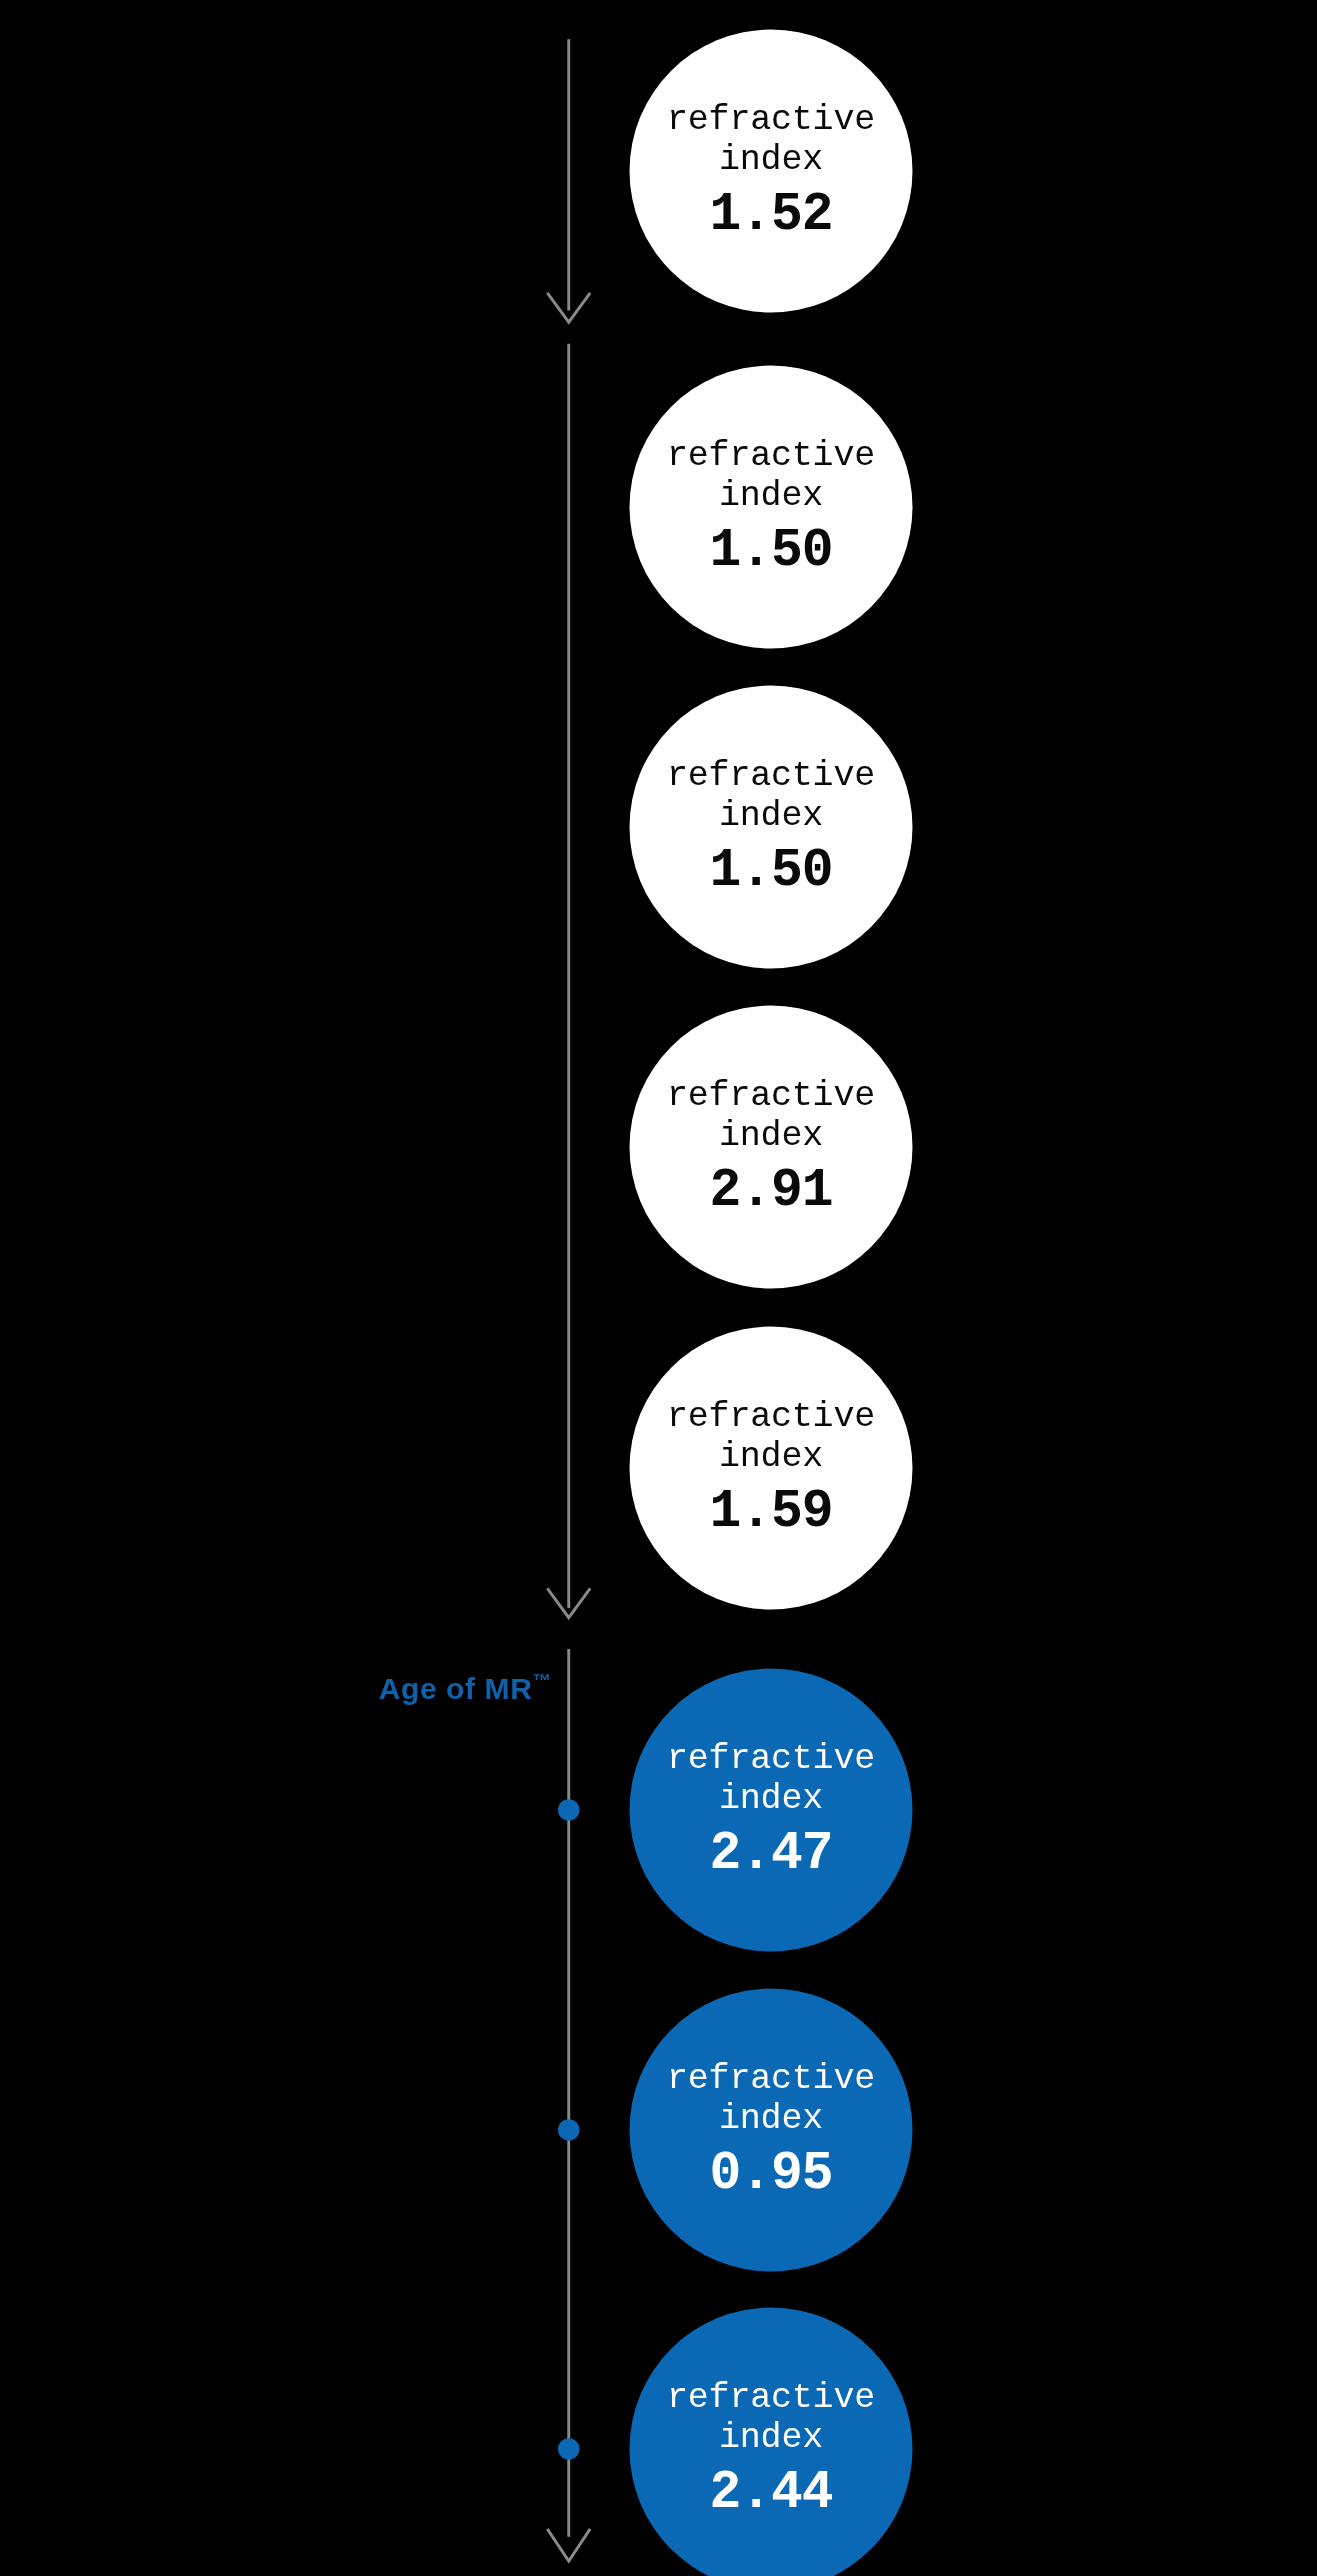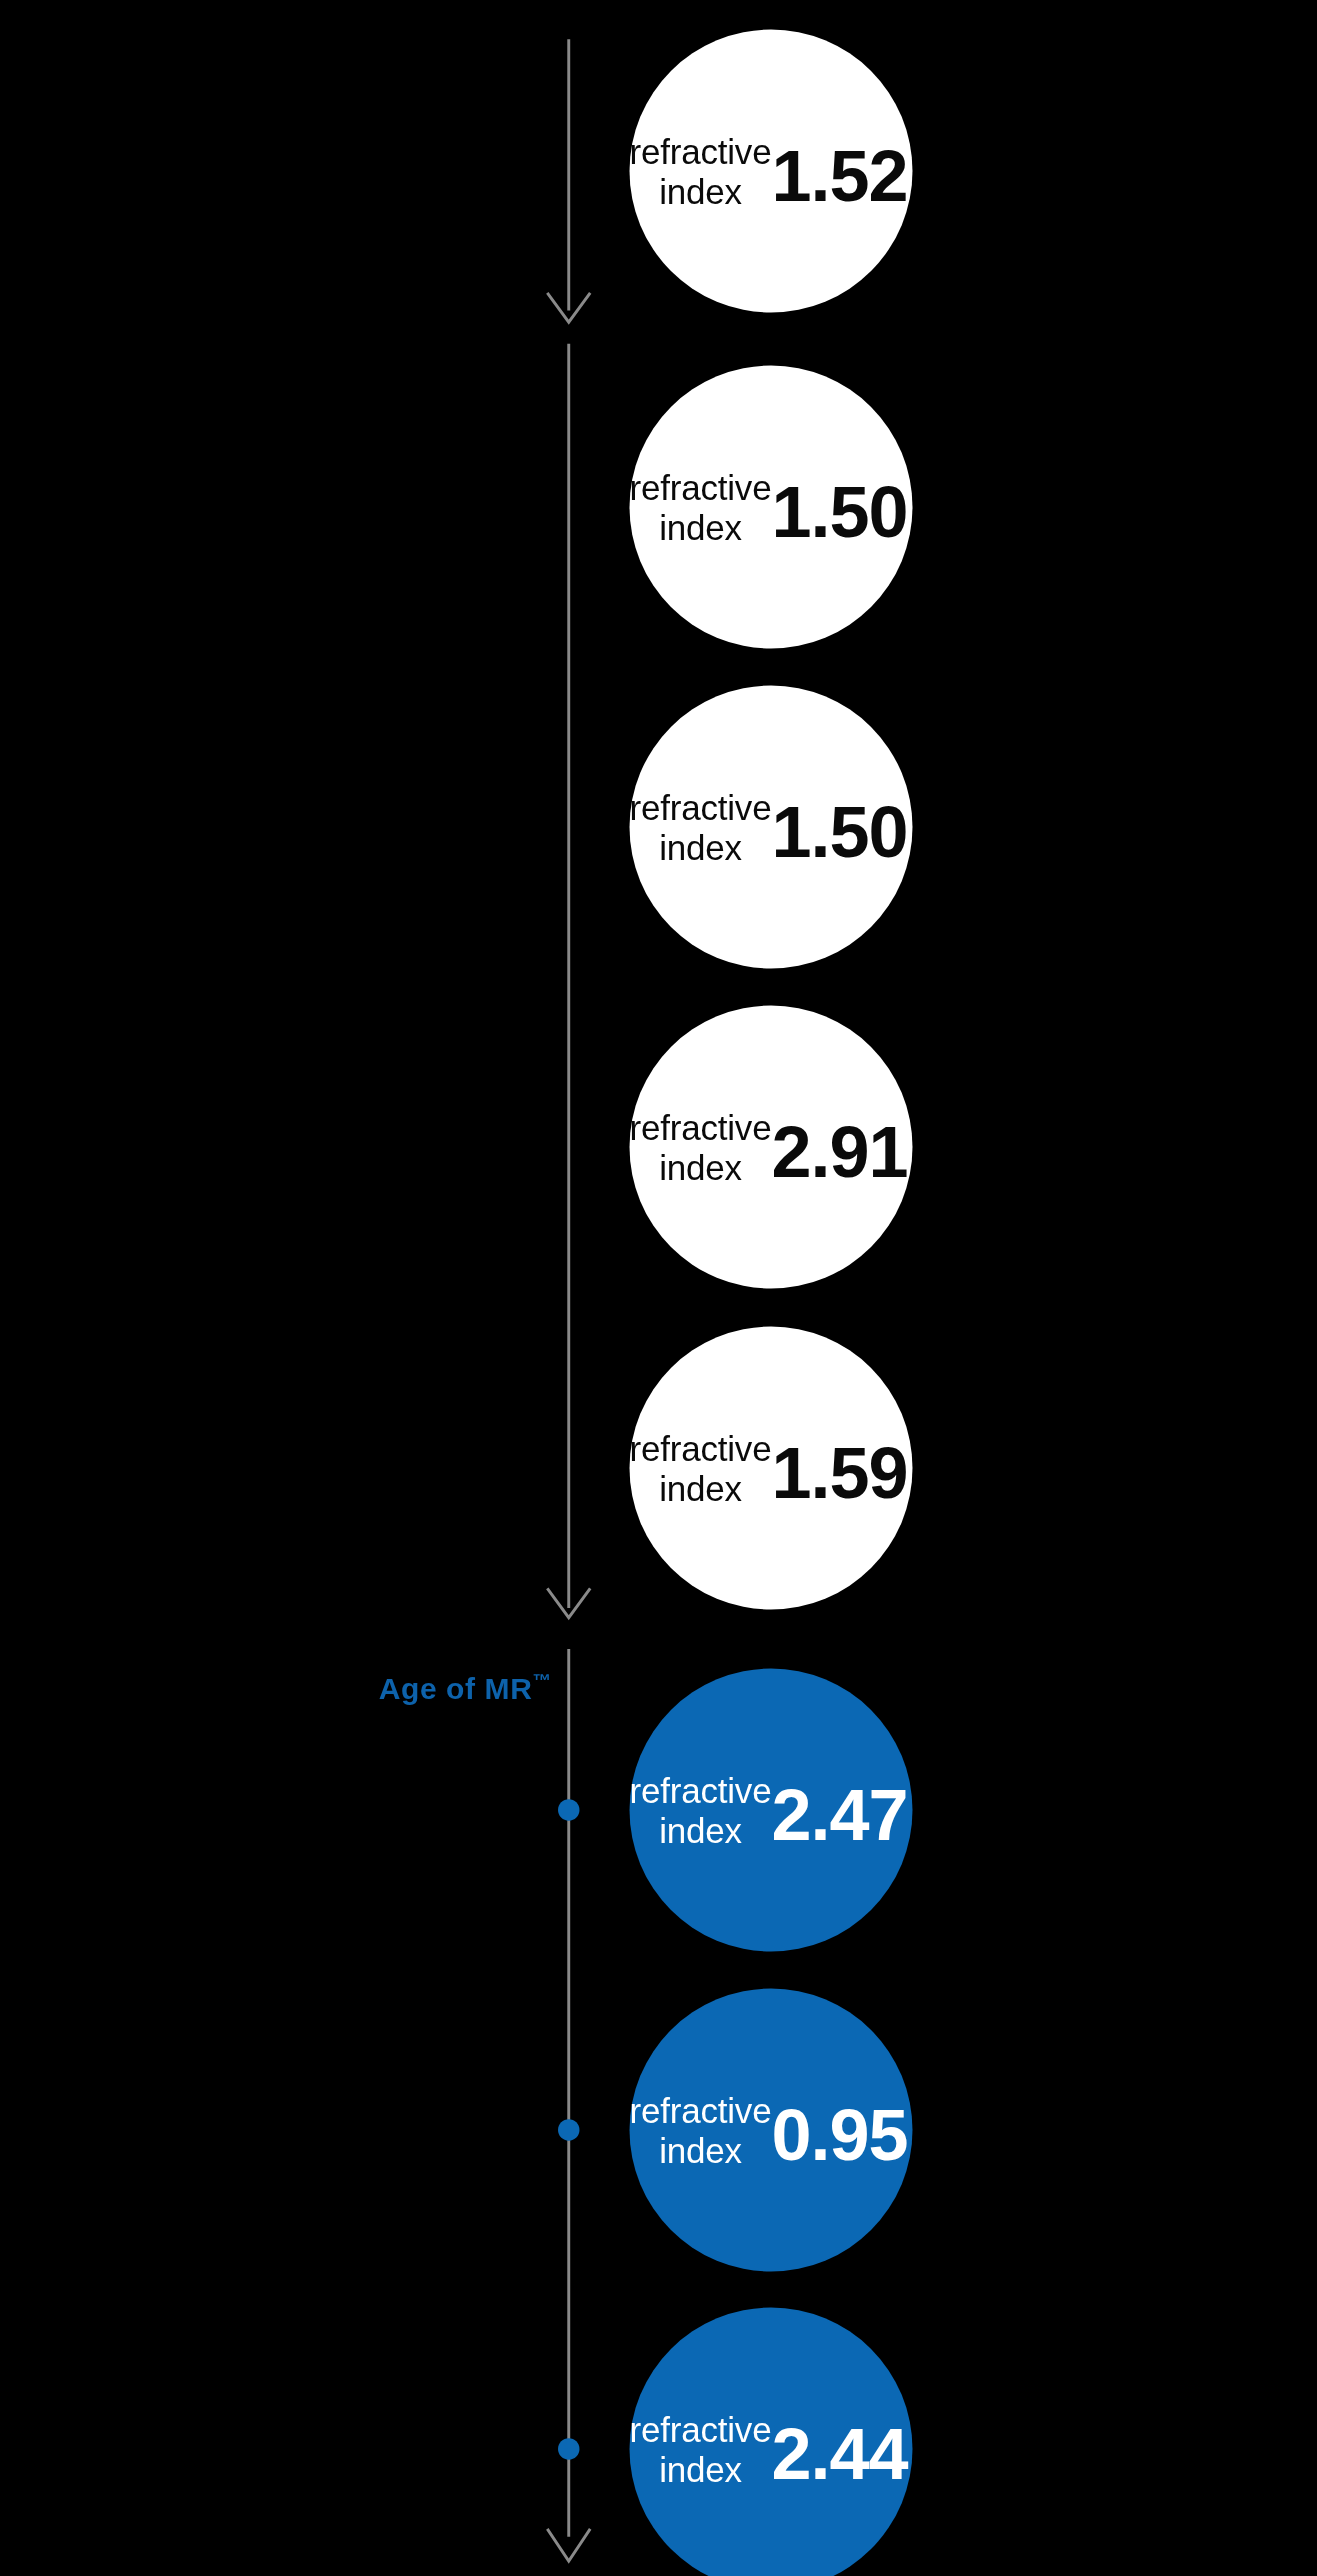--- a/index.html
+++ b/index.html
@@ -42,35 +42,36 @@
     letter-spacing: 0;
   }
 
   
   .node {
     position: absolute;
     width: 283px;
     height: 283px;
     border-radius: 50%;
     display: flex;
-    flex-direction: row;
+    flex-direction: column;
     align-items: center;
-    justify-content: flex-start;
+    justify-content: center;
     transform: translate(-50%, -50%);
     box-sizing: border-box;
+    font-family: Liberation Mono, monospace;
   }
   .node .caption {
     font-size: 35px;
     font-weight: 400;
     line-height: 1.13;
     text-align: center;
     letter-spacing: -0.2px;
   }
   .node .value {
-    font-size: 72px;
+    font-size: 53px;
     font-weight: bold;
     line-height: 1.0;
     margin-top: 8.8px;
     letter-spacing: -1px;
   }
   .node.light { background: #ffffff; }
   .node.light .caption, .node.light .value { color: #0a0a0a; }
   .node.dark  { background: #0b68b4; }
   .node.dark .caption, .node.dark .value { color: #ffffff; }
 </style>

